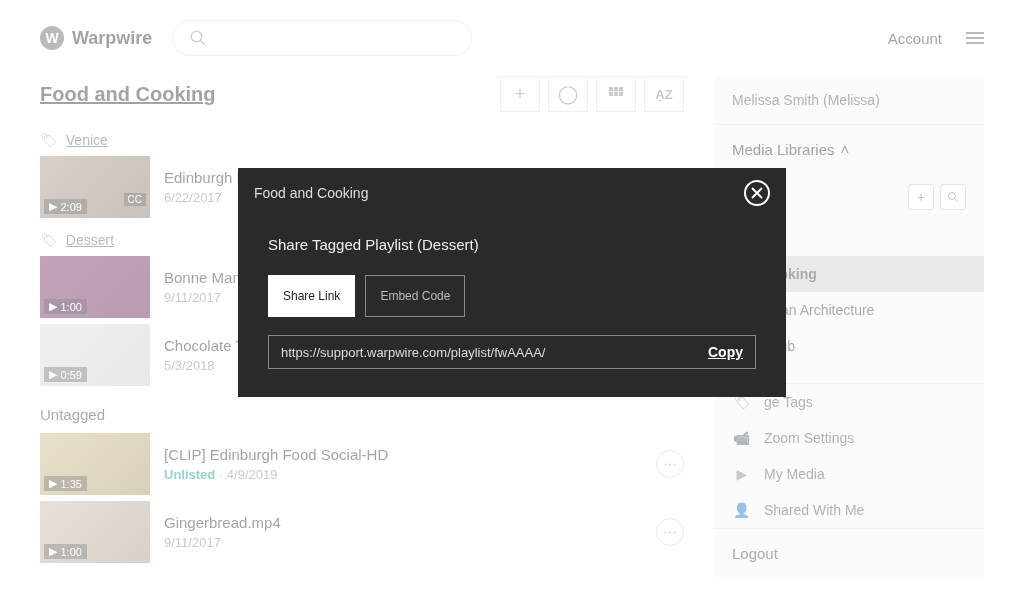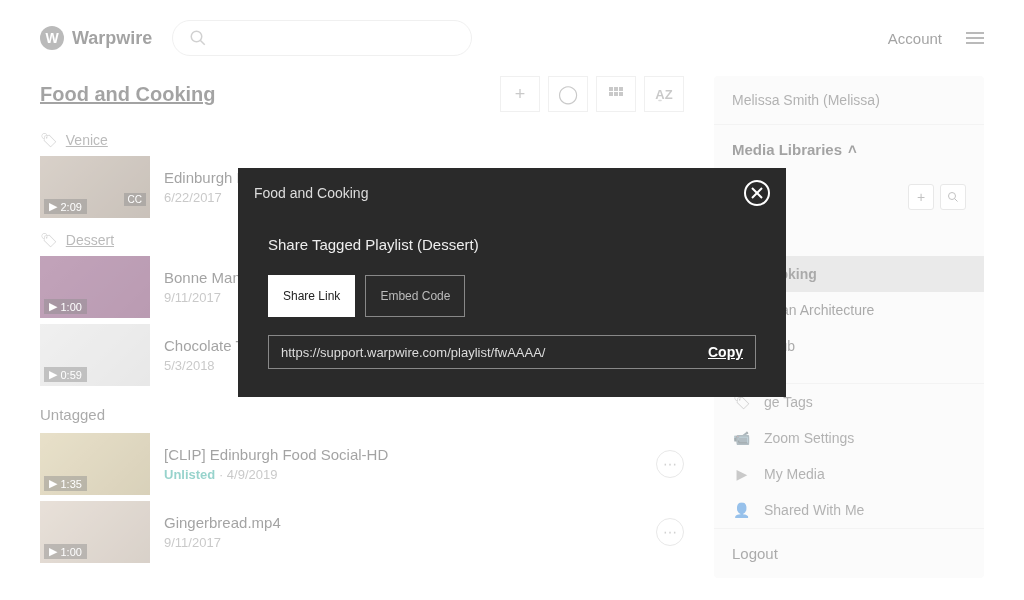--- a/index.html
+++ b/index.html
@@ -46,21 +46,21 @@
   .video-meta { flex: 1; }
   .vt { font-size: 15px; color: #333; margin-bottom: 4px; }
   .vd { font-size: 13px; color: #888; }
   .unlisted { color: #1a9e8f; font-weight: 600; }
   .more-btn { width: 28px; height: 28px; border-radius: 50%; border: 1px solid #ccc; display: flex; align-items: center; justify-content: center; color: #999; font-size: 14px; cursor:pointer; }
 
   
   .sb-sec { padding: 16px 18px; border-bottom: 1px solid #e5e5e5; }
   .sb-sec.noborder { border-bottom: none; }
   .sb-user { font-size: 14px; color: #555; }
-  .sb-head { font-size: 15px; font-weight: bold; color: #333; display: flex; align-items: center; gap: 6px; }
+  .sb-head { font-size: 15px; font-weight: normal; color: #333; display: flex; align-items: center; gap: 6px; }
   .sb-row { display: flex; align-items: center; padding: 10px 18px; font-size: 14px; color: #444; gap: 12px; }
   .sb-row.active { background: #d0d0d0; font-weight: bold; }
   .sb-actions { display: flex; gap: 6px; margin-left: auto; }
   .sb-mini { width: 26px; height: 26px; border: 1px solid #ccc; background:#fff; border-radius: 3px; display: flex; align-items: center; justify-content: center; font-size: 14px; color: #777; }
   .sb-link { display: flex; align-items: center; gap: 12px; padding: 10px 18px; font-size: 14px; color: #555; }
   .sb-ico { width: 20px; color: #888; display:flex; justify-content:center; }
   .sb-logout { padding: 16px 18px; font-size: 15px; font-weight: normal; color: #444; }
 
   
   .overlay { position: absolute; inset: 0; background: rgba(255,255,255,0.55); display: flex; align-items: flex-start; justify-content: center; }

